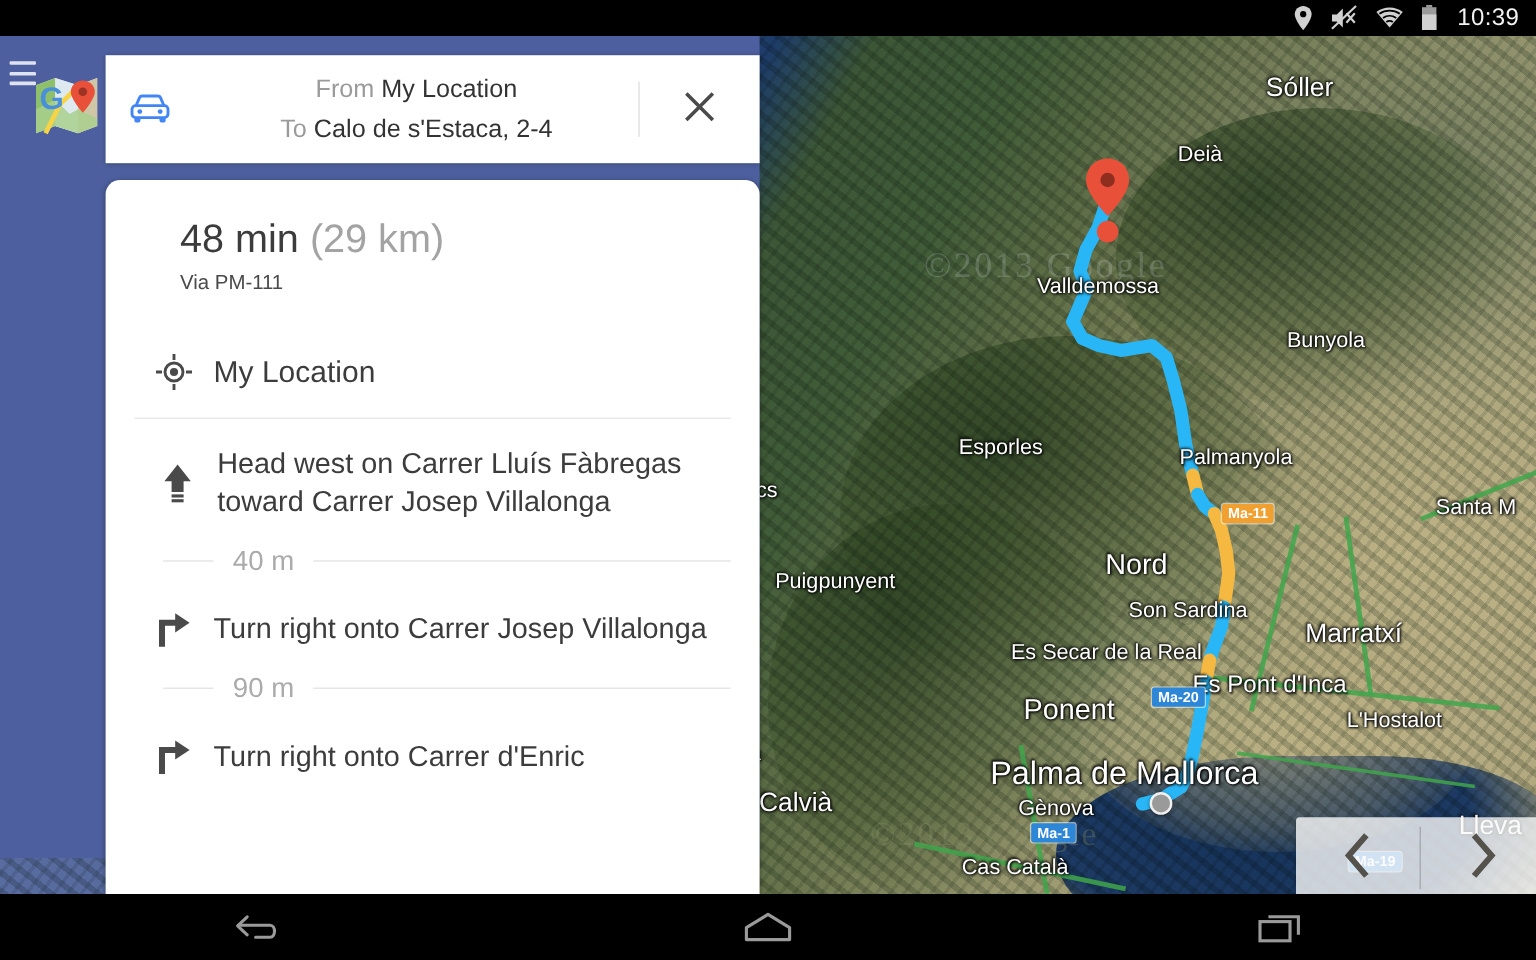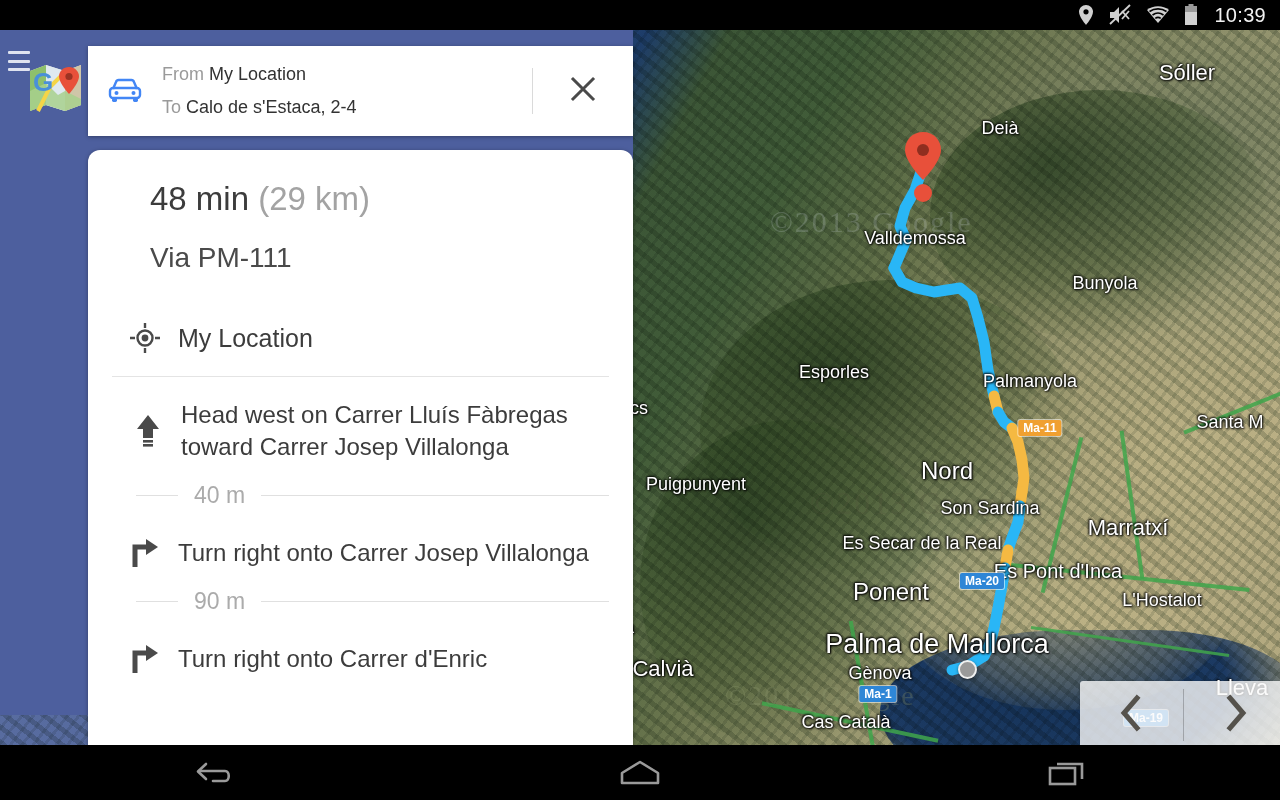--- a/index.html
+++ b/index.html
@@ -140,40 +140,40 @@
 
   
   #searchCard {
     position: absolute; left: 88px; top: 46px; width: 545px; height: 90px;
     background: #fff; z-index: 32;
     box-shadow: 0 1px 4px rgba(0,0,0,.35);
     display: flex; align-items: center;
   }
   #carIcon { width: 74px; display: flex; align-items: center; justify-content: center; }
   #routeFields { flex: 1; }
-  #routeFields .line { font-size: 18px; color: #333; line-height: 33px; white-space: nowrap; }
+  #routeFields .line { font-size: 21px; color: #333; line-height: 33px; white-space: nowrap; text-align: center; }
   #routeFields .lbl { color: #9a9a9a; }
   #searchDivider { width: 1px; height: 46px; background: #dadada; }
   #closeBtn {
     width: 100px; display: flex; align-items: center; justify-content: center; cursor: pointer;
   }
 
   
   #dirPanel {
     position: absolute; left: 88px; top: 150px; width: 545px; height: 664px;
     background: #fff; z-index: 31; overflow: hidden;
     box-shadow: 0 1px 4px rgba(0,0,0,.35);
     border-radius: 12px;
   }
   #summary { padding: 28px 30px 4px 62px; position: relative; }
   #summary .dur {
     font-size: 33px; color: #3c3c3c; line-height: 42px; font-weight: normal;
   }
   #summary .dist { color: #a3a3a3; }
-  #summary .via { font-size: 28px; color: #4a4a4a; margin-top: 22px; }
+  #summary .via { font-size: 17px; color: #4a4a4a; margin-top: 6px; }
   #startBtn {
     position: absolute; right: 42px; top: 36px; width: 90px;
     text-align: center; cursor: pointer;
   }
   #startBtn .lbl { color: #4286f5; font-size: 21px; margin-top: 4px; }
 
   .steprow { display: flex; padding: 0 24px 0 24px; }
   .steprow .icon {
     width: 66px; flex: 0 0 66px; display: flex; align-items: center; justify-content: center;
   }
@@ -243,21 +243,21 @@
         <path d="M1012,398 L1018,412 L1022,430 L1024,448 L1022,462" stroke="#f5b942"></path>
         <path d="M1022,462 L1020,476" stroke="#f5b942"></path>
         <path d="M1020,476 L1018,492 L1012,508 L1008,520" stroke="#29b6f6"></path>
         <path d="M1008,520 L1005,538" stroke="#f5b942"></path>
         <path d="M1005,538 L1002,556 L998,578 L994,598 L990,614 L984,626" stroke="#29b6f6"></path>
         <path d="M984,626 L968,636 L952,640" stroke="#29b6f6"></path>
       </g>
     </svg>
 
     <div id="labelLayer">
-        <div class="maplabel" style="left: 1187px; top: 30px; font-size: 22px; transform: translateX(-50%); text-align: right;">Sóller</div>
+        <div class="maplabel" style="left: 1083px; top: 30px; font-size: 22px; transform: translateX(-50%); text-align: right;">Sóller</div>
         <div class="maplabel" style="left: 1000px; top: 88px; font-size: 18px; transform: translateX(-50%);">Deià</div>
         <div class="maplabel" style="left: 915px; top: 198px; font-size: 18px; transform: translateX(-50%);">Valldemossa</div>
         <div class="maplabel" style="left: 1105px; top: 243px; font-size: 18px; transform: translateX(-50%);">Bunyola</div>
         <div class="maplabel" style="left: 829px; top: 332px; font-size: 18px; transform: translateX(-50%); padding-left: 10px;">Esporles</div>
         <div class="maplabel" style="left: 1030px; top: 341px; font-size: 18px; transform: translateX(-50%);">Palmanyola</div>
         <div class="maplabel" style="left: 620px; top: 368px; font-size: 18px; transform: translateX(-50%);">ellencs</div>
         <div class="maplabel" style="left: 1230px; top: 382px; font-size: 18px; transform: translateX(-50%);">Santa M</div>
         <div class="maplabel" style="left: 947px; top: 427px; font-size: 24px; transform: translateX(-50%);">Nord</div>
         <div class="maplabel" style="left: 696px; top: 444px; font-size: 18px; transform: translateX(-50%);">Puigpunyent</div>
         <div class="maplabel" style="left: 990px; top: 468px; font-size: 18px; transform: translateX(-50%);">Son Sardina</div>

